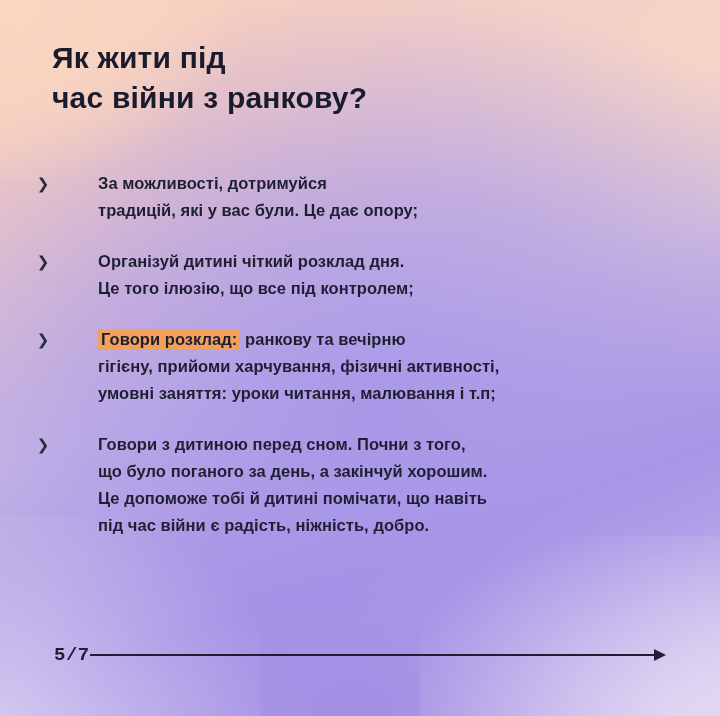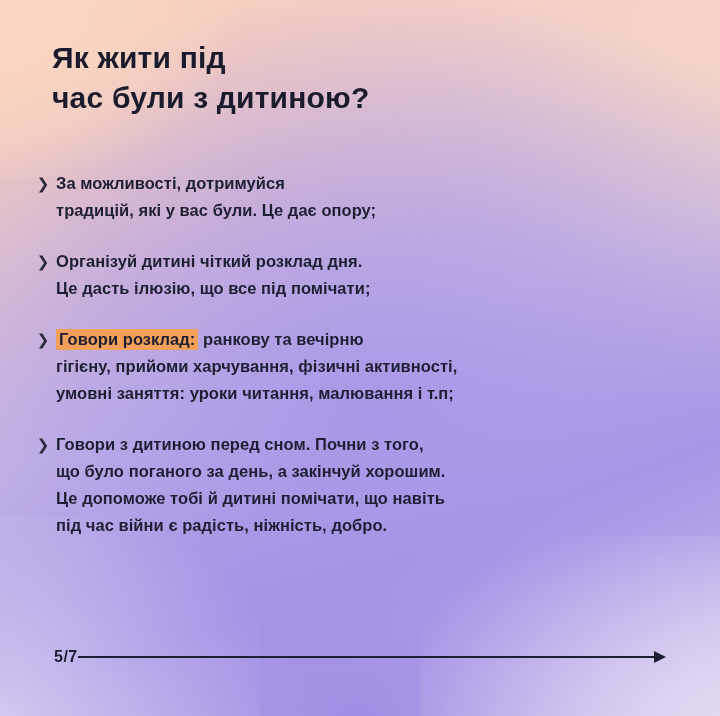--- a/index.html
+++ b/index.html
@@ -81,41 +81,43 @@
     font-weight: normal;
   }
   .btext {
     flex: 1;
     font-size: 16.5px;
     line-height: 27px;
     color: #1f1f33;
     font-weight: bold;
     letter-spacing: 0.05px;
     white-space: pre-line;
+    margin-left: 42px;
   }
   .hl {
     background: #f2a05a;
     padding: 1px 3px 2px 3px;
     border-radius: 1px;
   }
 
   .footer {
     position: absolute;
     left: 54px;
     bottom: 50px;
     width: 612px;
     display: flex;
     align-items: center;
   }
   .page-num {
-    font-size: 16px;
+    font-size: 19px;
     font-weight: bold;
     color: #1f1f33;
     letter-spacing: 0.5px;
     margin-right: 0;
+    font-family: Liberation Mono, monospace;
   }
   .arrow-wrap {
     flex: 1;
     position: relative;
     height: 12px;
   }
   .arrow-line {
     position: absolute;
     left: 0;
     right: 10px;
@@ -136,34 +138,34 @@
 </style>
 </head>
 <body>
 
 <div class="slide">
   <div class="corner-tl"></div>
   <div class="corner-br"></div>
   <div class="corner-bl"></div>
 
   <div class="title">Як жити під
-час були з дитиною?</div>
+час війни з ранкову?</div>
 
   <div class="bullets">
 
     <div class="bullet">
       <div class="chev">❯</div>
       <div class="btext">За можливості, дотримуйся
 традицій, які у вас були. Це дає опору;</div>
     </div>
 
     <div class="bullet">
       <div class="chev">❯</div>
       <div class="btext">Організуй дитині чіткий розклад дня.
-Це дасть ілюзію, що все під помічати;</div>
+Це того ілюзію, що все під контролем;</div>
     </div>
 
     <div class="bullet">
       <div class="chev">❯</div>
       <div class="btext"><span class="hl">Говори розклад:</span><span> ранкову та вечірню
 гігієну, прийоми харчування, фізичні активності,
 умовні заняття: уроки читання, малювання і т.п;</span></div>
     </div>
 
     <div class="bullet">

